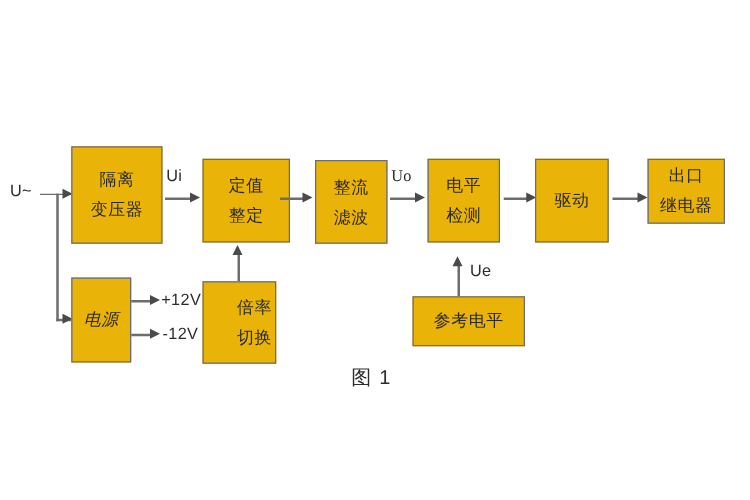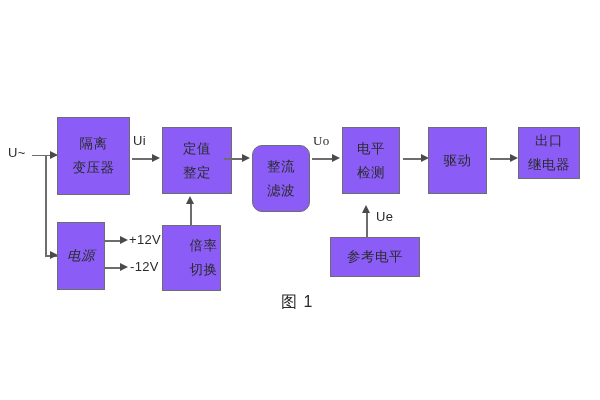--- a/index.html
+++ b/index.html
@@ -19,21 +19,21 @@
     position: absolute;
     left: 0;
     top: 0;
     width: 600px;
     height: 400px;
   }
   .block {
     position: absolute;
     box-sizing: border-box;
     border: 1.5px solid #6d6d6d;
-    background: #8b5cf6;
+    background: #eab308;
     display: flex;
     flex-direction: column;
     align-items: center;
     justify-content: center;
     font-size: 13.5px;
     line-height: 1.75;
     color: #2b2b2b;
     letter-spacing: 0.5px;
   }
   .block .ln {
@@ -123,21 +123,21 @@
   <div class="arrowhead right" style="left:120px; top:236.2px;"></div>
   <div class="label" style="left:129px; top:232px;">+12V</div>
 
   <div class="wire h" style="left:105px; top:267px; width:17px;"></div>
   <div class="arrowhead right" style="left:120px; top:263.2px;"></div>
   <div class="label" style="left:130px; top:259px;">-12V</div>
 
   <div class="wire h" style="left:224px; top:158px; width:20px;"></div>
   <div class="arrowhead right" style="left:242px; top:154.2px;"></div>
 
-  <div class="block" style="left:252px; top:145px; width:58px; height:67px;border-radius:10px;">
+  <div class="block" style="left:252px; top:128px; width:58px; height:67px;">
     <span class="ln">整流</span>
     <span class="ln">滤波</span>
   </div>
 
   <div class="label" style="left:313px; top:133px;font-family:Liberation Serif, serif;">Uo</div>
   <div class="wire h" style="left:312px; top:158px; width:22px;"></div>
   <div class="arrowhead right" style="left:332px; top:154.2px;"></div>
 
   <div class="block" style="left:342px; top:127px; width:58px; height:67px;">
     <span class="ln">电平</span>

